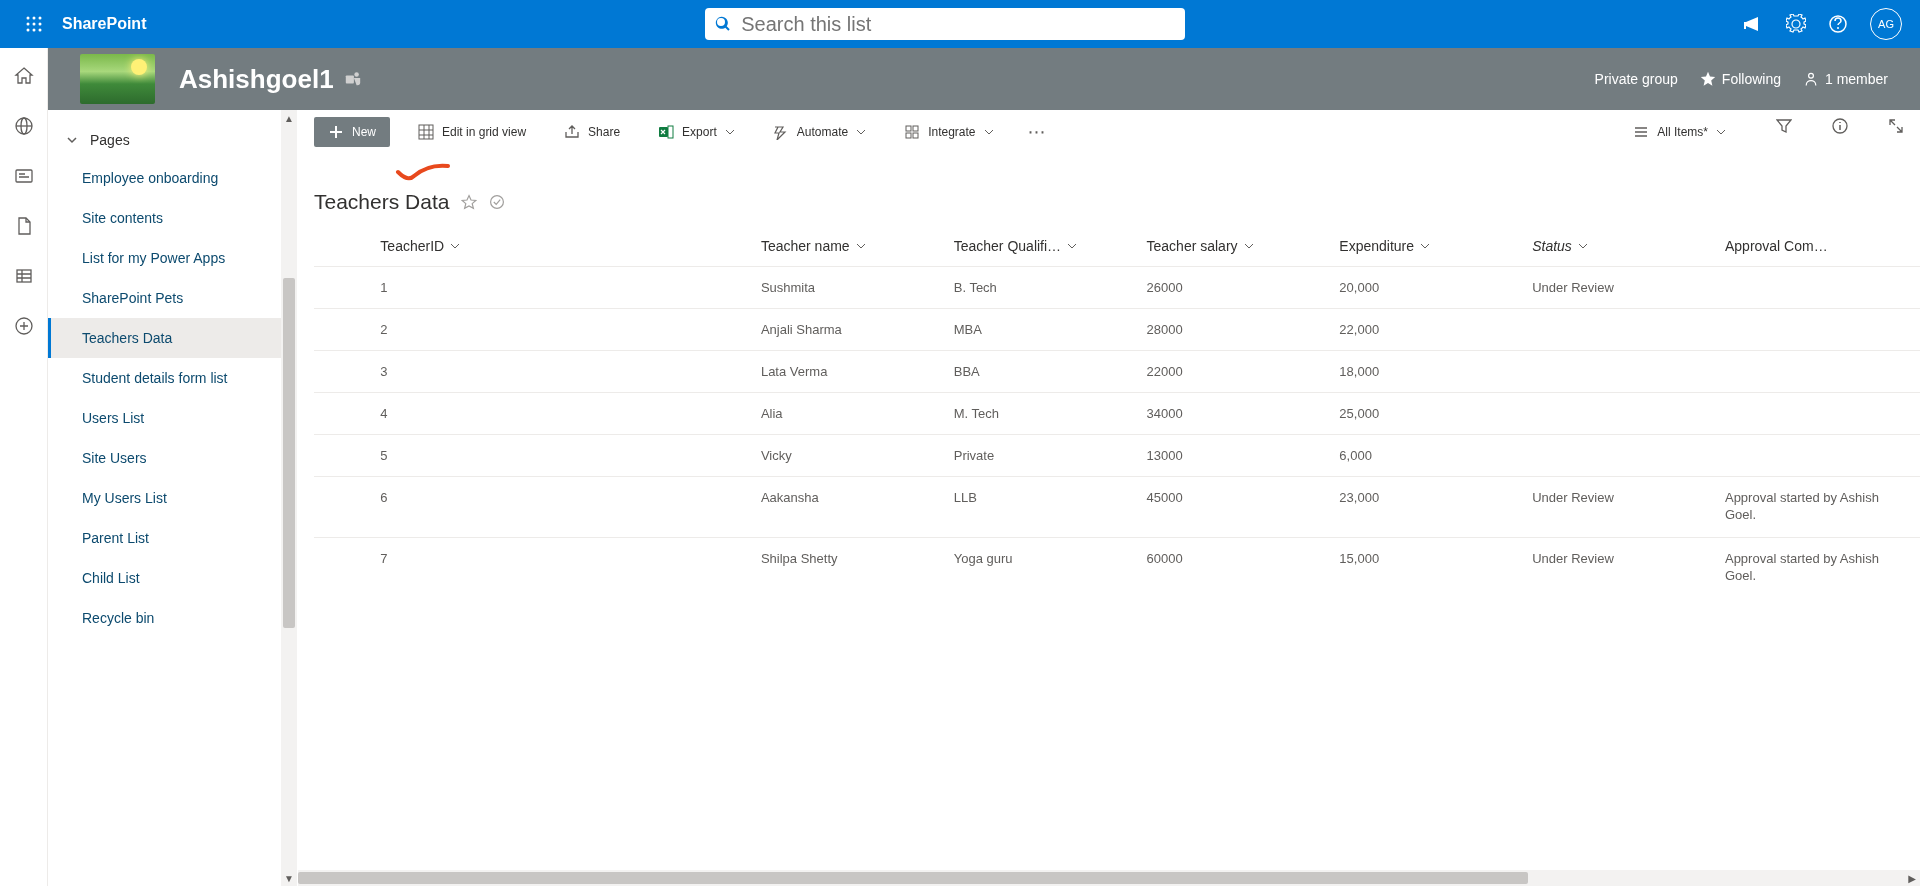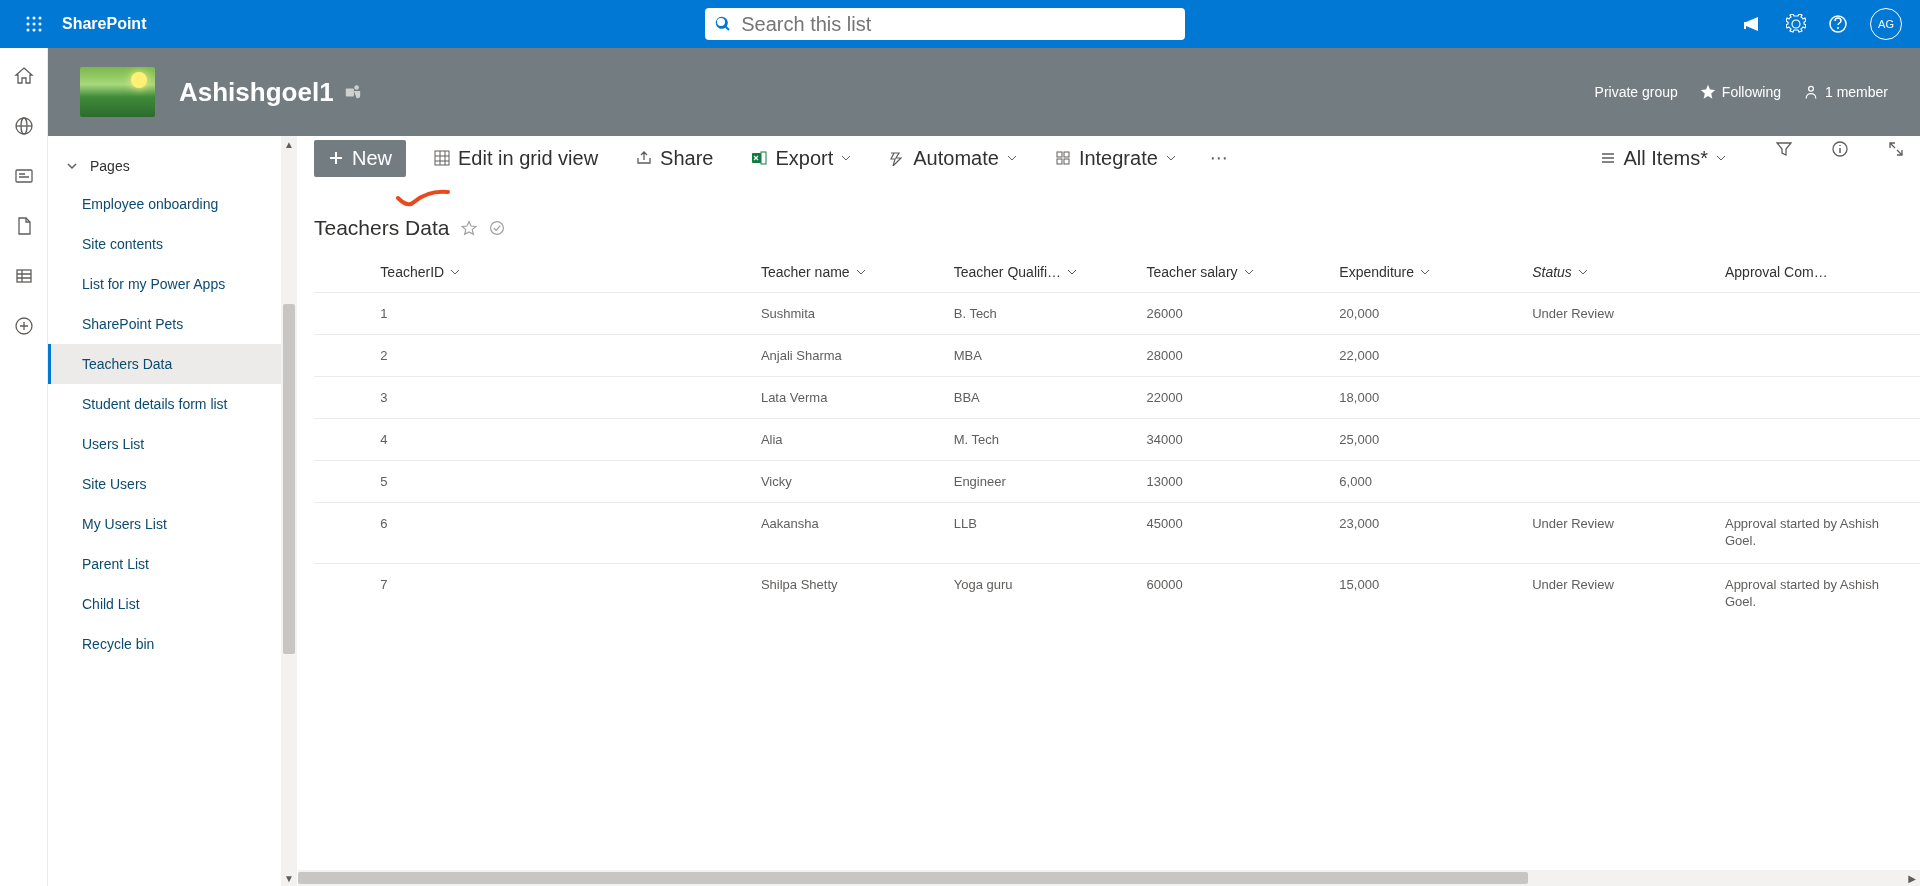--- a/index.html
+++ b/index.html
@@ -12,41 +12,41 @@
 .search-box { width: 480px; height: 32px; background: #fff; border-radius: 4px; display: flex; align-items: center; padding: 0 10px; }
 .search-box svg { width: 16px; height: 16px; fill: #0078d4; margin-right: 10px; }
 .search-box input { border: none; outline: none; flex: 1; font-size: 20px; color: #605e5c; background: transparent; }
 .suite-actions { display: flex; align-items: center; gap: 22px; padding-right: 8px; }
 .suite-actions .icon { width: 20px; height: 20px; fill: #fff; cursor: pointer; }
 .avatar { width: 32px; height: 32px; border: 1px solid #fff; border-radius: 50%; display: flex; align-items: center; justify-content: center; font-size: 11px; cursor: pointer; }
 .body-wrap { display: flex; height: calc(886px - 48px); }
 .left-rail { width: 48px; border-right: 1px solid #edebe9; display: flex; flex-direction: column; align-items: center; padding-top: 18px; gap: 30px; }
 .left-rail .rail-icon { width: 20px; height: 20px; fill: #605e5c; cursor: pointer; }
 .main-area { flex: 1; display: flex; flex-direction: column; }
-.site-header { height: 88px; background: #737c80; display: flex; align-items: center; padding: 0 32px; color: #fff; }
+.site-header { height: 62px; background: #737c80; display: flex; align-items: center; padding: 0 32px; color: #fff; }
 .site-logo { width: 75px; height: 50px; background: linear-gradient(to bottom, #7ab84a 0%, #a8d87c 35%, #3f8a3a 60%, #2d6b2d 100%); border-radius: 2px; position: relative; overflow: hidden; }
 .site-logo::before { content: ""; position: absolute; top: 5px; right: 8px; width: 16px; height: 16px; background: #fff176; border-radius: 50%; box-shadow: 0 0 8px #fff176; }
 .site-title-wrap { margin-left: 24px; display: flex; align-items: center; gap: 10px; }
 .site-title { font-size: 26px; font-weight: 600; }
 .teams-icon { width: 18px; height: 18px; fill: #d0d0d0; }
 .site-meta { margin-left: auto; display: flex; align-items: center; gap: 22px; font-size: 14px; }
 .site-meta .meta-item { display: flex; align-items: center; gap: 6px; cursor: pointer; }
 .site-meta svg { width: 16px; height: 16px; fill: #fff; }
 .content-row { flex: 1; display: flex; overflow: hidden; }
 .side-nav { width: 234px; border-right: 1px solid #edebe9; position: relative; }
 .nav-section { padding: 12px 0; }
 .nav-collapse { display: flex; align-items: center; padding: 10px 18px; cursor: pointer; gap: 12px; font-size: 14px; color: #323130; }
 .nav-item { padding: 12px 20px 12px 34px; cursor: pointer; font-size: 14px; color: #0c4a6e; }
 .nav-item.selected { background: #edebe9; border-left: 3px solid #0078d4; padding-left: 31px; font-weight: 400; }
 .nav-scroll { position: absolute; right: -16px; top: 0; width: 16px; height: 100%; background: #f3f2f1; }
 .nav-scroll .thumb { position: absolute; left: 2px; width: 12px; background: #c8c6c4; border-radius: 2px; top: 168px; height: 350px; }
 .nav-scroll .arrow { position: absolute; left: 0; width: 16px; height: 16px; display: flex; align-items: center; justify-content: center; color: #605e5c; font-size: 10px; }
 .main-content { flex: 1; display: flex; flex-direction: column; margin-left: 16px; overflow: hidden; }
 .command-bar { height: 44px; display: flex; align-items: center; padding: 0 16px; gap: 18px; border-bottom: none; }
-.cmd-btn { display: flex; align-items: center; gap: 8px; padding: 6px 10px; cursor: pointer; font-size: 20px; color: #323130; border-radius: 2px; }
+.cmd-btn { display: flex; align-items: center; gap: 8px; padding: 6px 10px; cursor: pointer; font-size: 12px; color: #323130; border-radius: 2px; }
 .cmd-btn.primary { background: #737c80; color: #fff; padding: 7px 14px; }
 .cmd-btn svg { width: 16px; height: 16px; fill: #605e5c; }
 .cmd-btn.primary svg { fill: #fff; }
 .cmd-btn.export svg { fill: #107c41; }
 .cmd-btn .chev { width: 10px; height: 10px; }
 .ellipsis { font-size: 18px; color: #605e5c; cursor: pointer; padding: 0 6px; letter-spacing: 1px; }
 .right-cmds { margin-left: auto; display: flex; gap: 40px; }
 .right-cmds svg { width: 16px; height: 16px; fill: #605e5c; cursor: pointer; }
 .list-title-area { padding: 36px 16px 12px 16px; display: flex; align-items: center; gap: 12px; position: relative; }
 .list-title { font-size: 21px; font-weight: 400; }
@@ -393,21 +393,21 @@
                   <td>M. Tech</td>
                   <td>34000</td>
                   <td>25,000</td>
                   <td></td>
                   <td class="wrap"></td>
                 </tr>
                 <tr>
                   <td></td>
                   <td>5</td>
                   <td>Vicky</td>
-                  <td>Engineer</td>
+                  <td>Private</td>
                   <td>13000</td>
                   <td>6,000</td>
                   <td></td>
                   <td class="wrap"></td>
                 </tr>
                 <tr>
                   <td></td>
                   <td>6</td>
                   <td>Aakansha</td>
                   <td>LLB</td>

